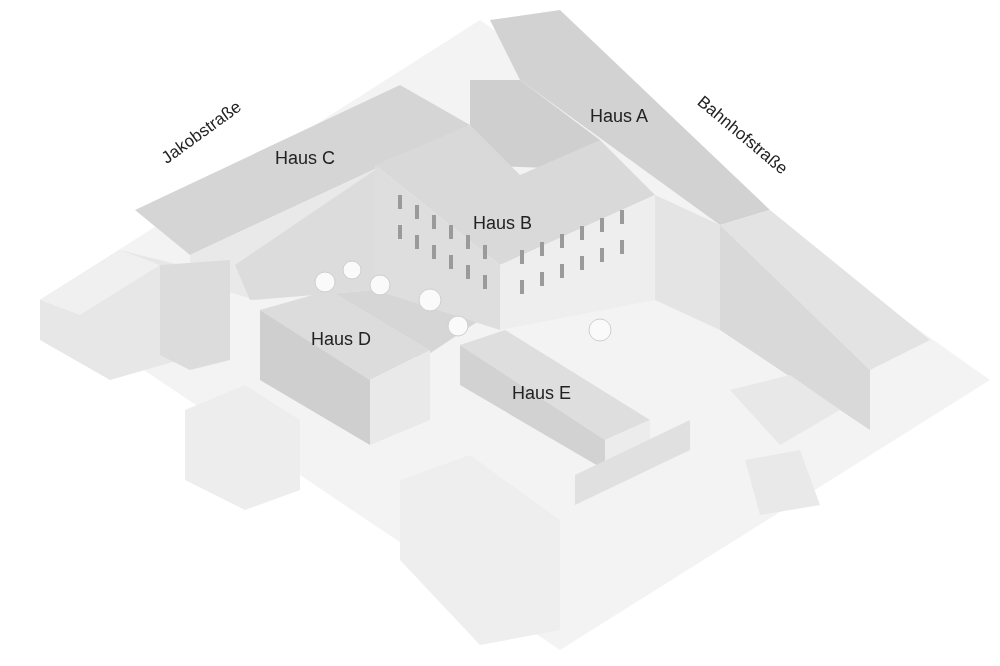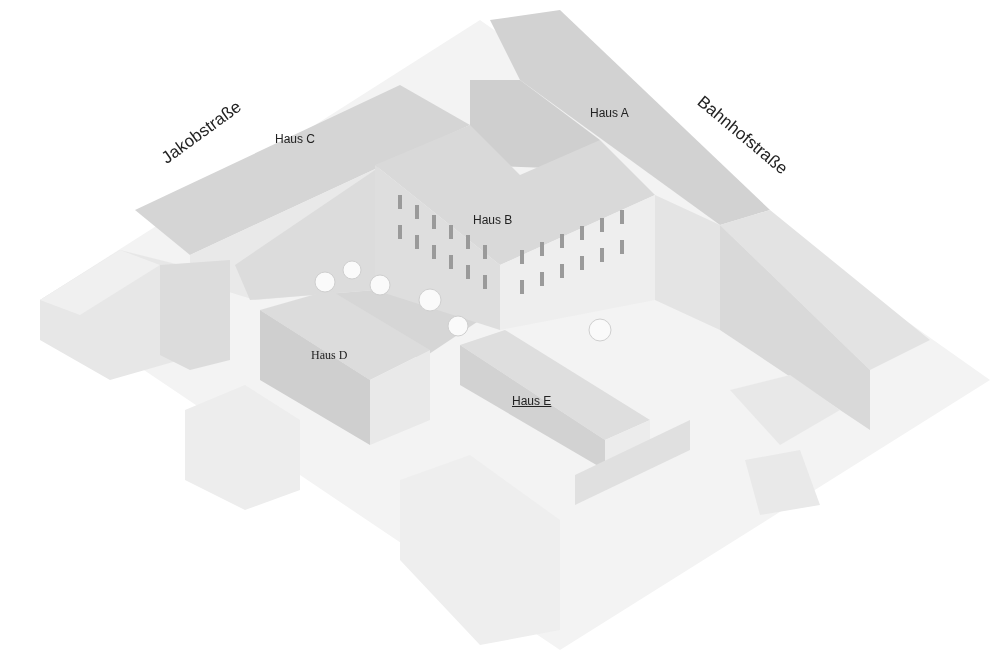--- a/index.html
+++ b/index.html
@@ -1,18 +1,18 @@
 <!DOCTYPE html>
 <html><head>
 <meta charset="utf-8">
 <style>
   html, body { margin: 0; padding: 0; background: #ffffff; }
   body { width: 1000px; height: 666px; overflow: hidden; position: relative; font-family: "Liberation Sans", sans-serif; }
   #scene { position: absolute; left: 0; top: 0; width: 1000px; height: 666px; }
-  .label { position: absolute; font-family: "Liberation Sans", sans-serif; color: #222; font-size: 12px; white-space: nowrap; }
+  .label { position: absolute; font-family: "Liberation Sans", sans-serif; color: #222; font-size: 18px; white-space: nowrap; }
   .street { font-size: 17px; transform-origin: left top; }
 </style>
 </head>
 <body>
 
 <svg id="scene" viewBox="0 0 1000 666" xmlns="http://www.w3.org/2000/svg">
 
   <polygon points="40,300 480,20 990,380 560,650" fill="#f3f3f3"></polygon>
 
   <polygon points="300,270 380,230 480,320 420,360" fill="#d6d6d6"></polygon>
@@ -86,15 +86,15 @@
   <polygon points="400,480 470,455 560,520 560,630 480,645 400,560" fill="#eeeeee"></polygon>
   <polygon points="575,475 690,420 690,450 575,505" fill="#e0e0e0"></polygon>
   <polygon points="745,460 800,450 820,505 760,515" fill="#e9e9e9"></polygon>
 </svg>
 
 <div class="label street" style="left:158px; top:152px; transform: rotate(-36deg);">Jakobstraße</div>
 <div class="label street" style="left:706px; top:92px; transform: rotate(40deg);">Bahnhofstraße</div>
 
 <div class="label" style="left:590px; top:106px;">Haus A</div>
 <div class="label" style="left:473px; top:213px;">Haus B</div>
-<div class="label" style="left:275px; top:132px;">Haus C</div>
-<div class="label" style="left:311px; top:348px;font-family:Liberation Serif, serif;">Haus D</div>
-<div class="label" style="left:512px; top:394px;text-decoration:underline;">Haus E</div>
+<div class="label" style="left:275px; top:148px;">Haus C</div>
+<div class="label" style="left:311px; top:329px;">Haus D</div>
+<div class="label" style="left:512px; top:383px;">Haus E</div>
 
 </body></html>

